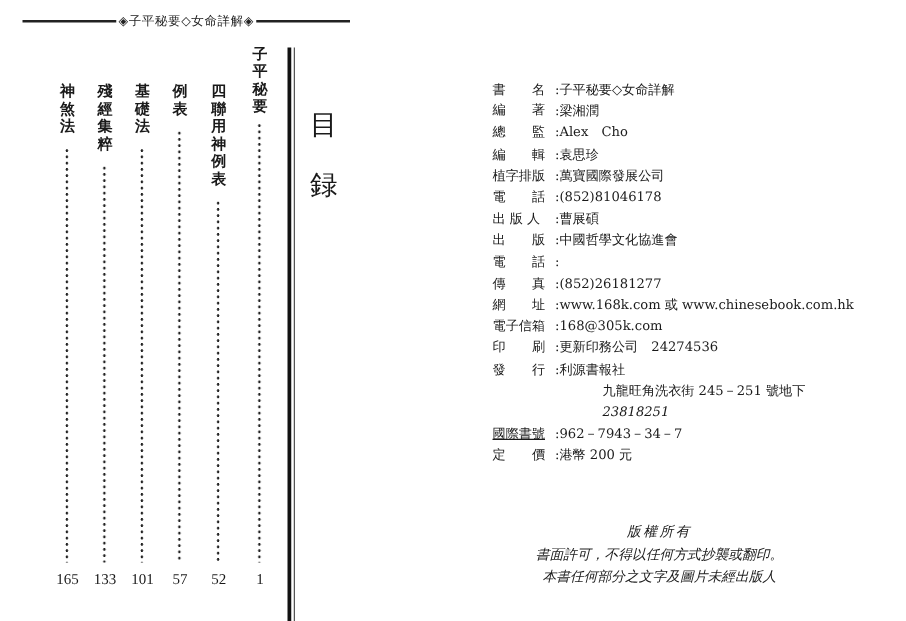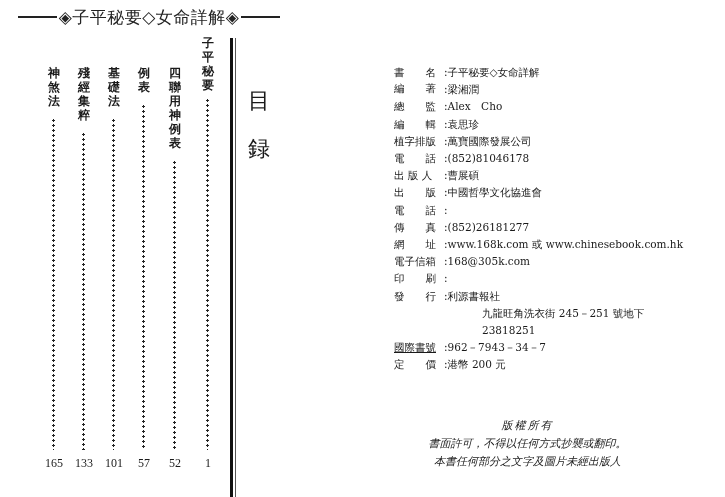--- a/index.html
+++ b/index.html
@@ -6,21 +6,21 @@
   body {
     width:725px; height:497px; background:#ffffff; position:relative; overflow:hidden;
     font-family: "DejaVu Serif", "Liberation Serif", serif; color:#1a1a1a;
   }
   .page-left { position:absolute; left:0; top:0; width:300px; height:497px; }
   .page-right { position:absolute; left:330px; top:0; width:395px; height:497px; }
 
   
   .run-header { position:absolute; left:18px; top:10px; width:262px; height:14px; display:flex; align-items:center; }
   .run-header .rule { flex:1; height:2px; background:#222; }
-  .run-header .txt { font-size:17px; padding:0 2px; letter-spacing:0.5px; white-space:nowrap; color:#222; }
+  .run-header .txt { font-size:10px; padding:0 2px; letter-spacing:0.5px; white-space:nowrap; color:#222; }
 
   
   .vrule { position:absolute; left:230px; top:38px; width:3px; height:459px; background:#111; }
   .vrule2 { position:absolute; left:235px; top:38px; width:1px; height:459px; background:#555; }
 
   
   .toc-title { position:absolute; left:248px; top:90px; font-size:22px; font-family:"DejaVu Sans","Liberation Sans",sans-serif; line-height:1; }
   .toc-title span { display:block; margin-bottom:26px; }
 
   
@@ -181,31 +181,32 @@
         <span class="cval">www.168k.com 或 www.chinesebook.com.hk</span>
       </div>
       <div class="crow">
         <span class="ckey" style="display: inline-block; width: 50px;">電子信箱</span>
         <span>:</span>
         <span class="cval">168@305k.com</span>
       </div>
       <div class="crow">
         <span class="ckey" style="display: inline-block; width: 50px;">印　　刷</span>
         <span>:</span>
+        <span class="cval">更新印務公司　24274536</span>
       </div>
       <div class="crow">
         <span class="ckey" style="display: inline-block; width: 50px;">發　　行</span>
         <span>:</span>
         <span class="cval">利源書報社</span>
       </div>
       <div class="crow">
         <span class="cval" style="padding-left: 88px;">九龍旺角洗衣街 245－251 號地下</span>
       </div>
       <div class="crow">
-        <span class="cval" style="padding-left: 88px;">23818251</span>
+        <span class="cval" style="padding-left: 88px; font-style: italic;">23818251</span>
       </div>
       <div class="crow">
         <span class="ckey" style="display: inline-block; width: 50px; text-decoration: underline;">國際書號</span>
         <span>:</span>
         <span class="cval">962－7943－34－7</span>
       </div>
       <div class="crow">
         <span class="ckey" style="display: inline-block; width: 50px;">定　　價</span>
         <span>:</span>
         <span class="cval">港幣 200 元</span>

